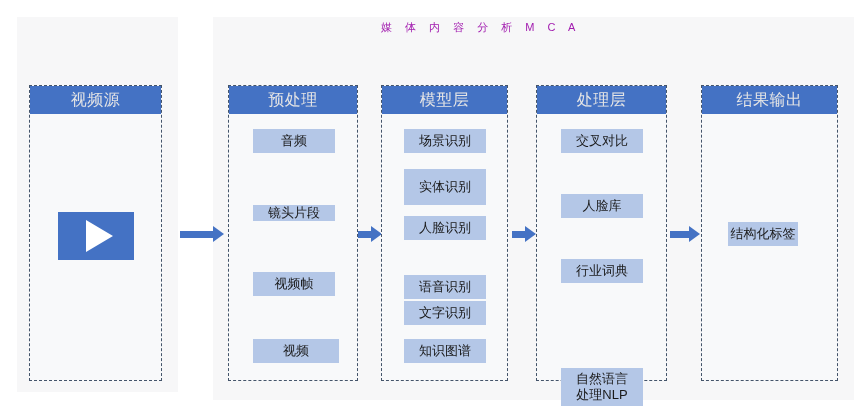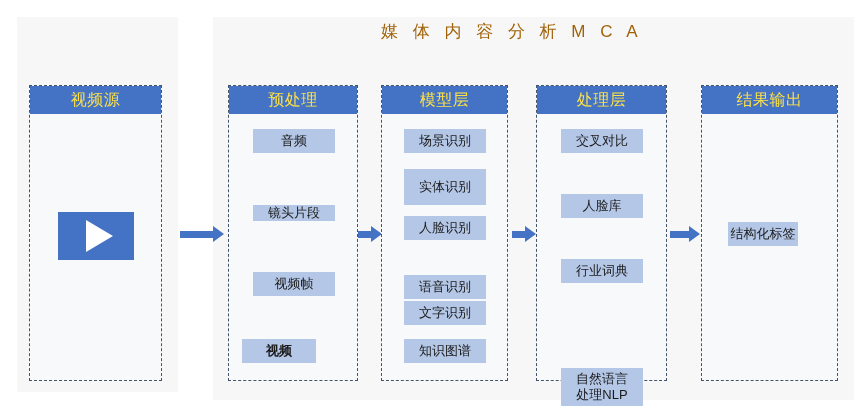--- a/index.html
+++ b/index.html
@@ -32,21 +32,21 @@
     box-sizing: border-box;
   }
 
   .col-header {
     position: absolute;
     left: 0;
     top: 0;
     width: 100%;
     height: 28px;
     background: #4472c4;
-    color: #fde047;
+    color: #e5e5e5;
     font-size: 16px;
     line-height: 28px;
     text-align: center;
     letter-spacing: 0.5px;
     box-sizing: border-box;
   }
 
   .item-box {
     position: absolute;
     background: #b4c7e7;
@@ -94,22 +94,22 @@
     height: 0;
     border-top: 8px solid transparent;
     border-bottom: 8px solid transparent;
     border-left: 11px solid #4472c4;
     flex: 0 0 auto;
   }
 
   
   #diagram-title {
     position: absolute;
-    color: #a16207;
-    font-size: 17px;
+    color: #a21caf;
+    font-size: 11px;
     letter-spacing: 5px;
     white-space: nowrap;
     font-weight: 400;
   }
 </style>
 </head>
 <body>
 
 <div id="canvas">
 
@@ -129,21 +129,21 @@
     <span class="shaft"></span>
     <span class="head"></span>
   </div>
 
   <div class="column" style="left:228px; top:85px; width:130px; height:296px;">
     <div class="col-header">预处理</div>
 
     <div class="item-box" style="left:24px; top:43px; width:82px; height:24px;">音频</div>
     <div class="item-box" style="left:24px; top:119px; width:82px; height:16px;">镜头片段</div>
     <div class="item-box" style="left:24px; top:186px; width:82px; height:24px;">视频帧</div>
-    <div class="item-box" style="left:13px; top:253px; width:74px; height:24px;font-weight:bold;">视频</div>
+    <div class="item-box" style="left:24px; top:253px; width:86px; height:24px;">视频</div>
   </div>
 
   <div class="arrow" style="left:358px; top:229px; width:24px;">
     <span class="shaft"></span>
     <span class="head"></span>
   </div>
 
   <div class="column" style="left:381px; top:85px; width:127px; height:296px;">
     <div class="col-header">模型层</div>
 

